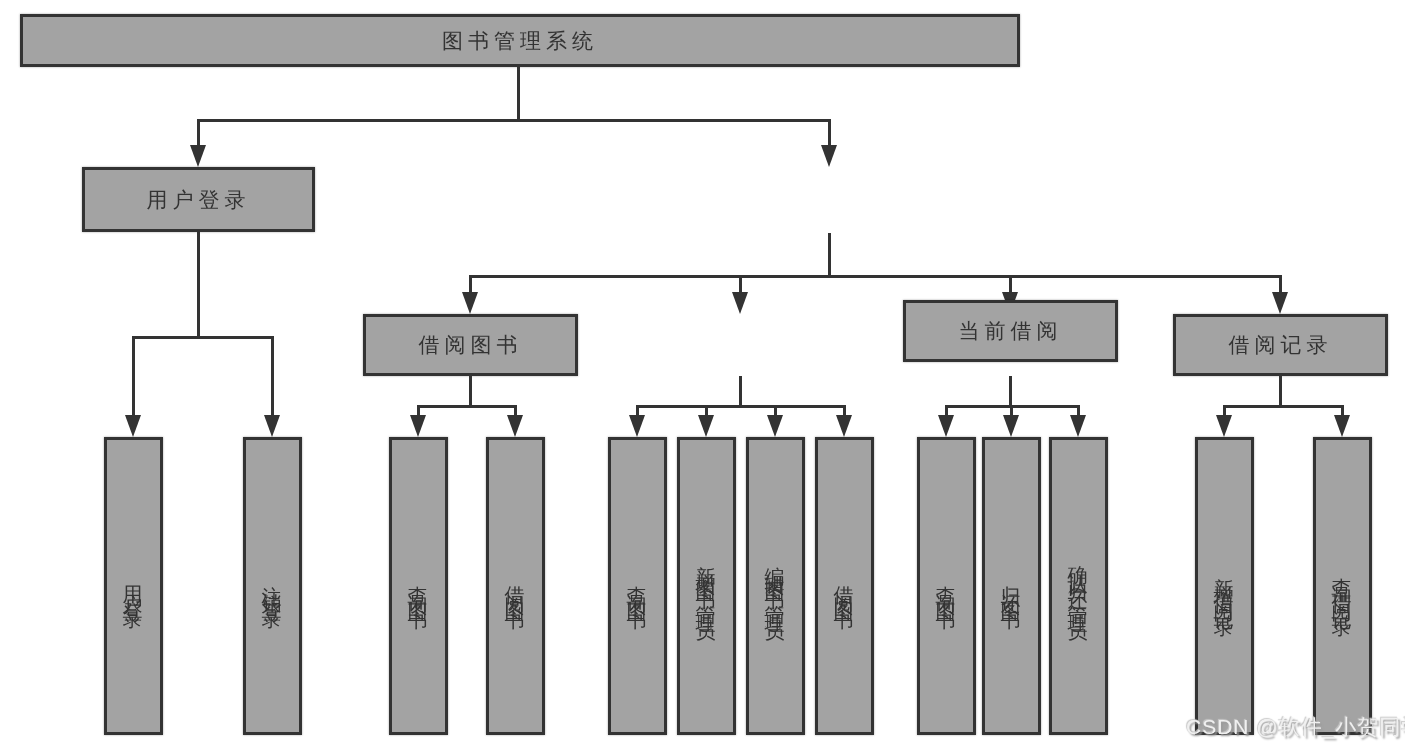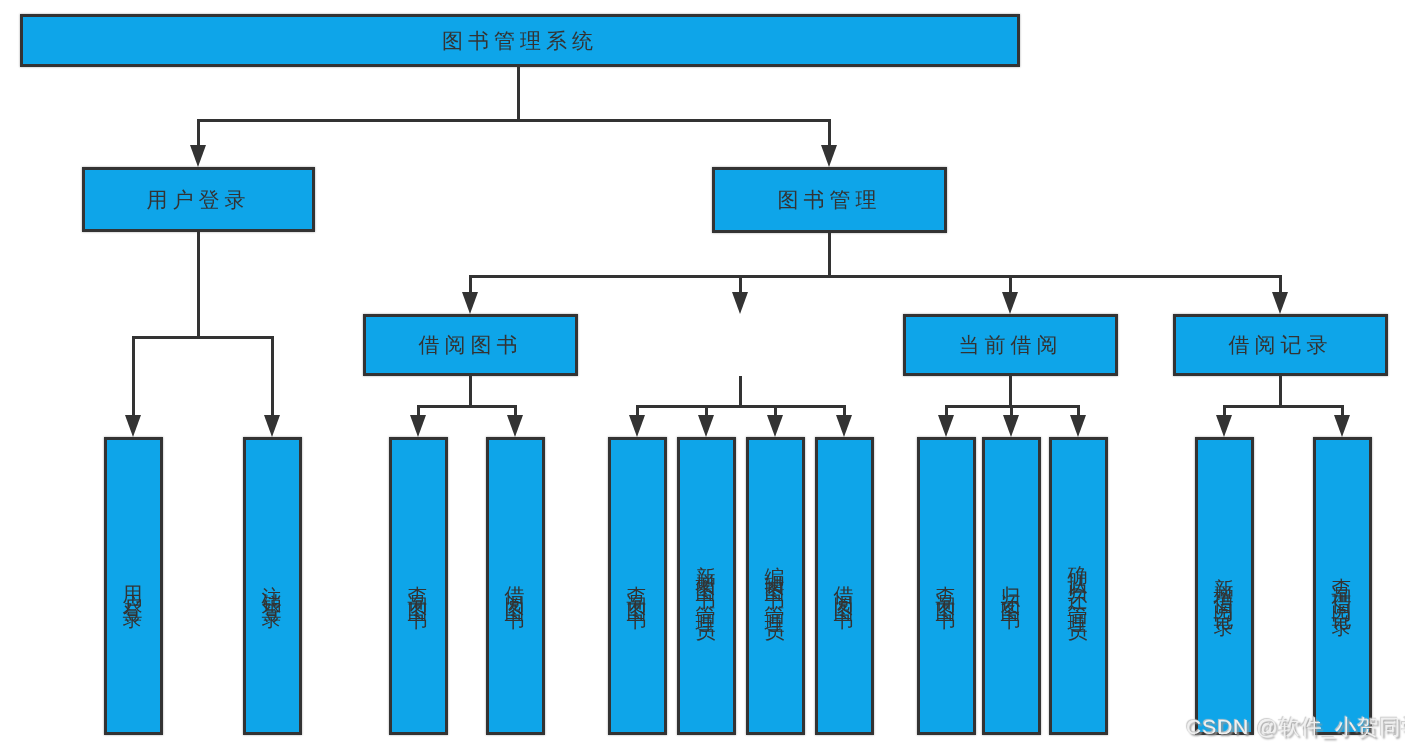--- a/index.html
+++ b/index.html
@@ -2,21 +2,21 @@
 <html><head>
 <meta charset="utf-8">
 <style>
   html,body { margin:0; padding:0; background:#ffffff; }
   .stage {
     position:relative; width:1405px; height:747px; background:#ffffff;
     font-family:"Liberation Sans", sans-serif; overflow:hidden; color:#333;
   }
   .node {
     position:absolute; box-sizing:border-box;
-    border:3px solid #333333; background:#0ea5e9;
+    border:3px solid #333333; background:#a3a3a3;
     display:flex; align-items:center; justify-content:center;
     color:#333333; box-shadow:0 0 2px rgba(0,0,0,0.35);
   }
   .h { font-size:21px; letter-spacing:5px; white-space:nowrap; }
   .v { writing-mode:vertical-rl; text-orientation:mixed; font-size:20px; letter-spacing:8px; }
   .hline { position:absolute; height:3px; background:#333333; }
   .vline { position:absolute; width:3px; background:#333333; }
   .arrow {
     position:absolute; width:0; height:0;
     border-left:8px solid transparent; border-right:8px solid transparent;
@@ -35,42 +35,41 @@
   <div class="node h" style="left:20px;top:14px;width:1000px;height:53px">图书管理系统</div>
 
   <div class="vline" style="left:517px;top:67px;height:52px"></div>
   <div class="hline" style="left:197px;top:119px;width:634px"></div>
   <div class="vline" style="left:197px;top:122px;height:26px"></div>
   <div class="arrow" style="left:190px;top:145px"></div>
   <div class="vline" style="left:828px;top:122px;height:26px"></div>
   <div class="arrow" style="left:821px;top:145px"></div>
 
   <div class="node h" style="left:82px;top:167px;width:233px;height:65px">用户登录</div>
-  <div class="node h" style="left:712px;top:167px;width:235px;height:66px">图书管理</div>
 
   <div class="vline" style="left:197px;top:232px;height:107px"></div>
   <div class="hline" style="left:132px;top:336px;width:142px"></div>
   <div class="vline" style="left:132px;top:339px;height:78px"></div>
   <div class="vline" style="left:271px;top:339px;height:78px"></div>
   <div class="arrow" style="left:125px;top:415px"></div>
   <div class="arrow" style="left:264px;top:415px"></div>
 
   <div class="vline" style="left:828px;top:233px;height:45px"></div>
   <div class="hline" style="left:469px;top:275px;width:813px"></div>
   <div class="vline" style="left:469px;top:278px;height:15px"></div>
   <div class="vline" style="left:739px;top:278px;height:15px"></div>
   <div class="vline" style="left:1009px;top:278px;height:15px"></div>
   <div class="vline" style="left:1279px;top:278px;height:15px"></div>
   <div class="arrow" style="left:462px;top:292px"></div>
   <div class="arrow" style="left:732px;top:292px"></div>
   <div class="arrow" style="left:1002px;top:292px"></div>
   <div class="arrow" style="left:1272px;top:292px"></div>
 
   <div class="node h" style="left:363px;top:314px;width:215px;height:62px">借阅图书</div>
-  <div class="node h" style="left:903px;top:314px;width:215px;height:62px">当前借阅</div>
+  <div class="node h" style="left:903px;top:300px;width:215px;height:62px">当前借阅</div>
   <div class="node h" style="left:1173px;top:314px;width:215px;height:62px">借阅记录</div>
 
   <div class="vline" style="left:469px;top:376px;height:31px"></div>
   <div class="vline" style="left:739px;top:376px;height:31px"></div>
   <div class="vline" style="left:1009px;top:376px;height:31px"></div>
   <div class="vline" style="left:1279px;top:376px;height:31px"></div>
 
   <div class="hline" style="left:417px;top:405px;width:100px"></div>
   <div class="hline" style="left:636px;top:405px;width:210px"></div>
   <div class="hline" style="left:945px;top:405px;width:135px"></div>

